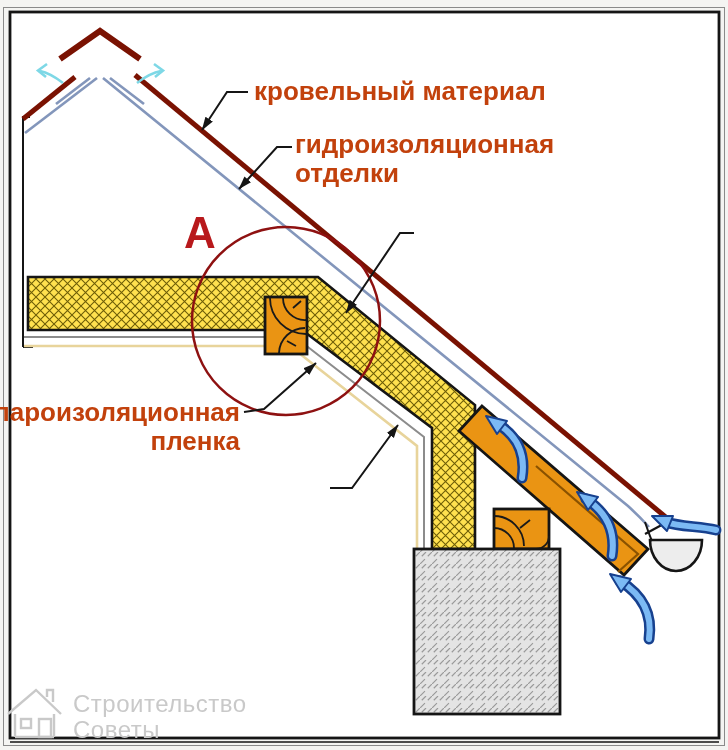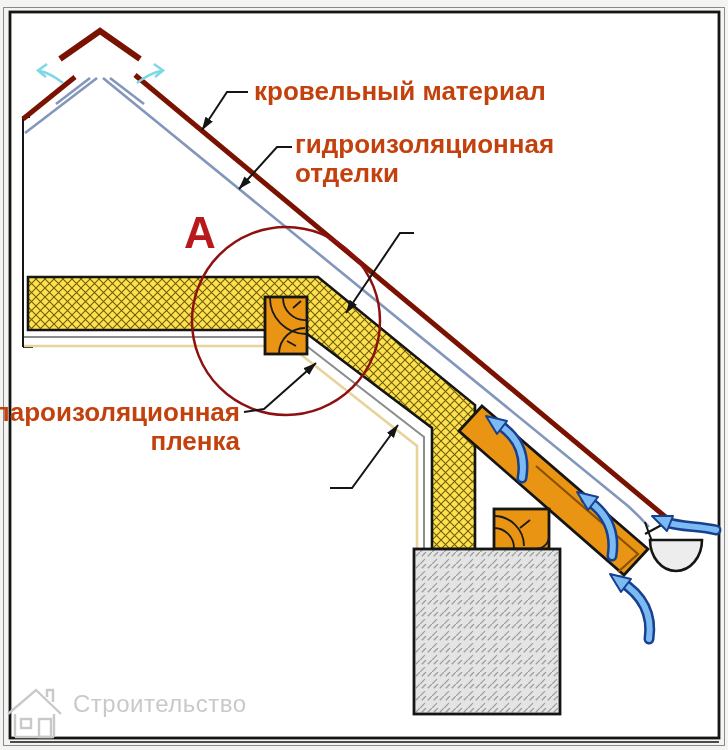--- a/index.html
+++ b/index.html
@@ -166,15 +166,16 @@
 <div class="lbl right" style="right:488px;top:398px">
   <div>пароизоляционная</div>
   <div>пленка</div>
 </div>
 
 
 <div class="marker-a">А</div>
 
 <div class="watermark">
   <div>Строительство</div>
+  <div>Советы</div>
 </div>
 
 </div>
 
 </body></html>

